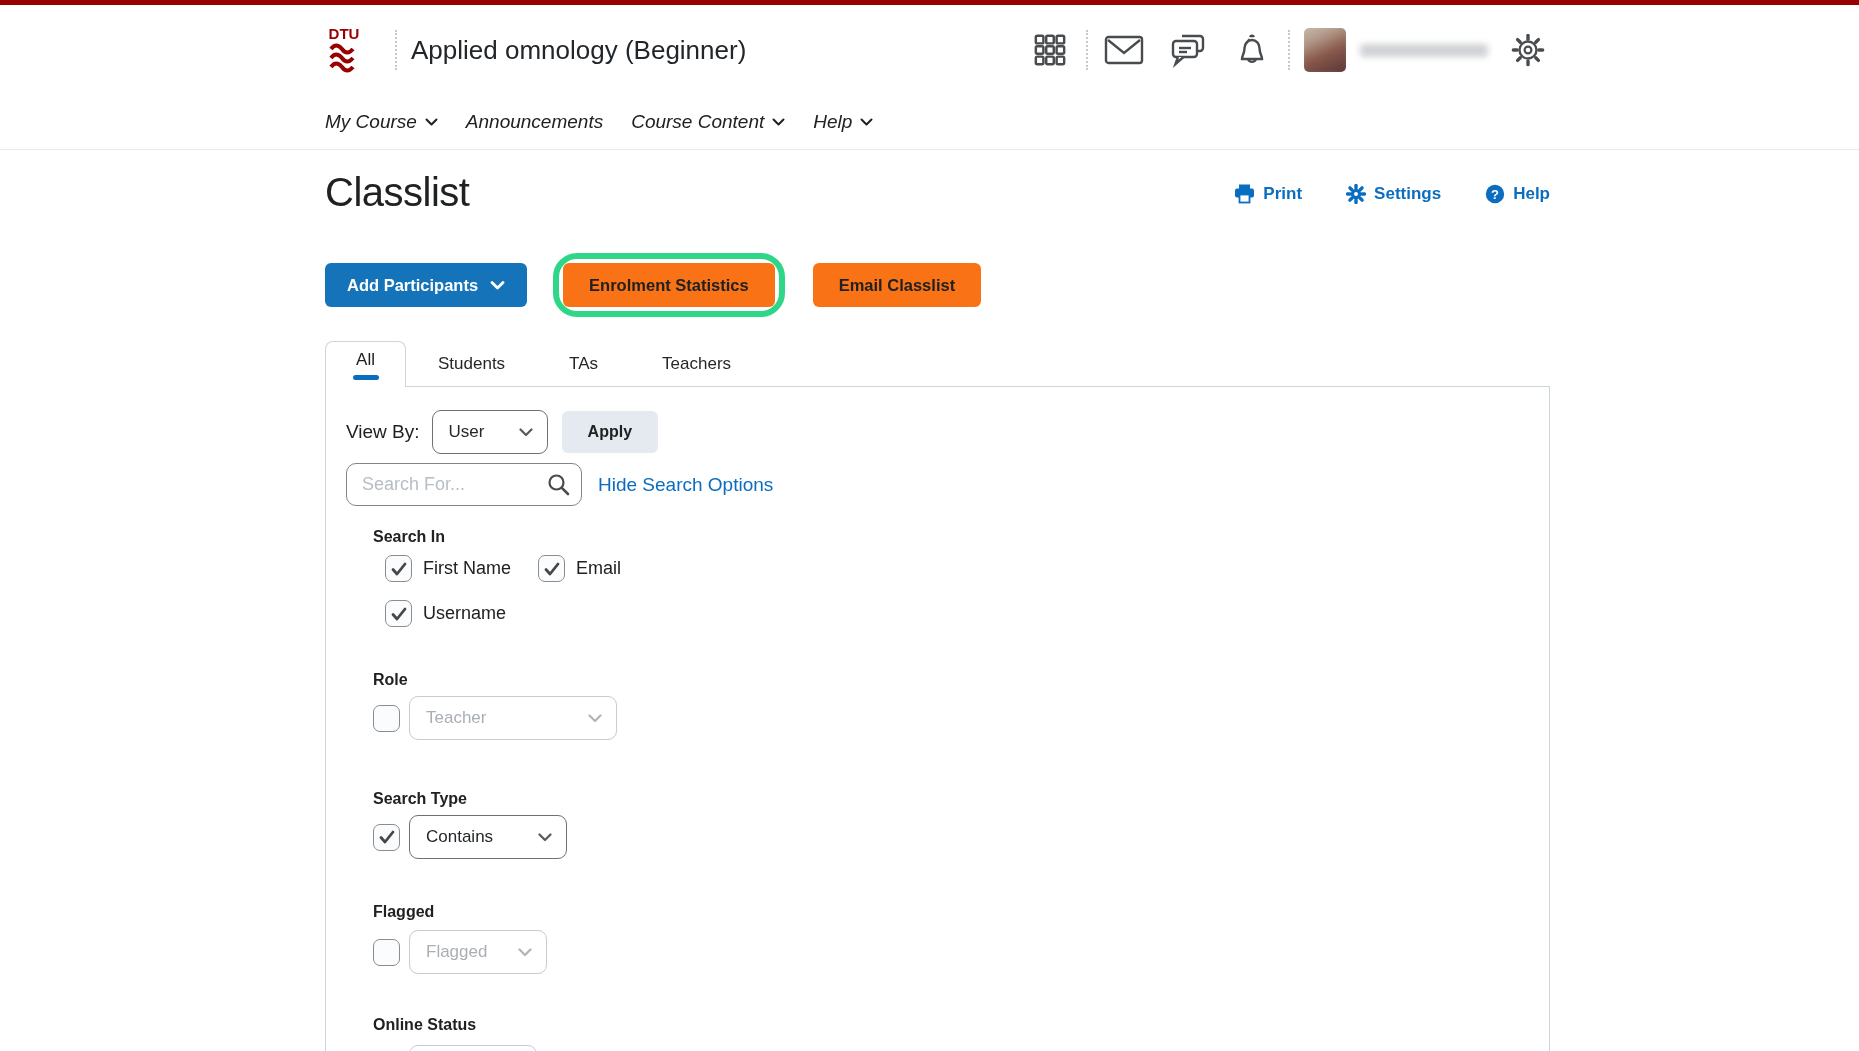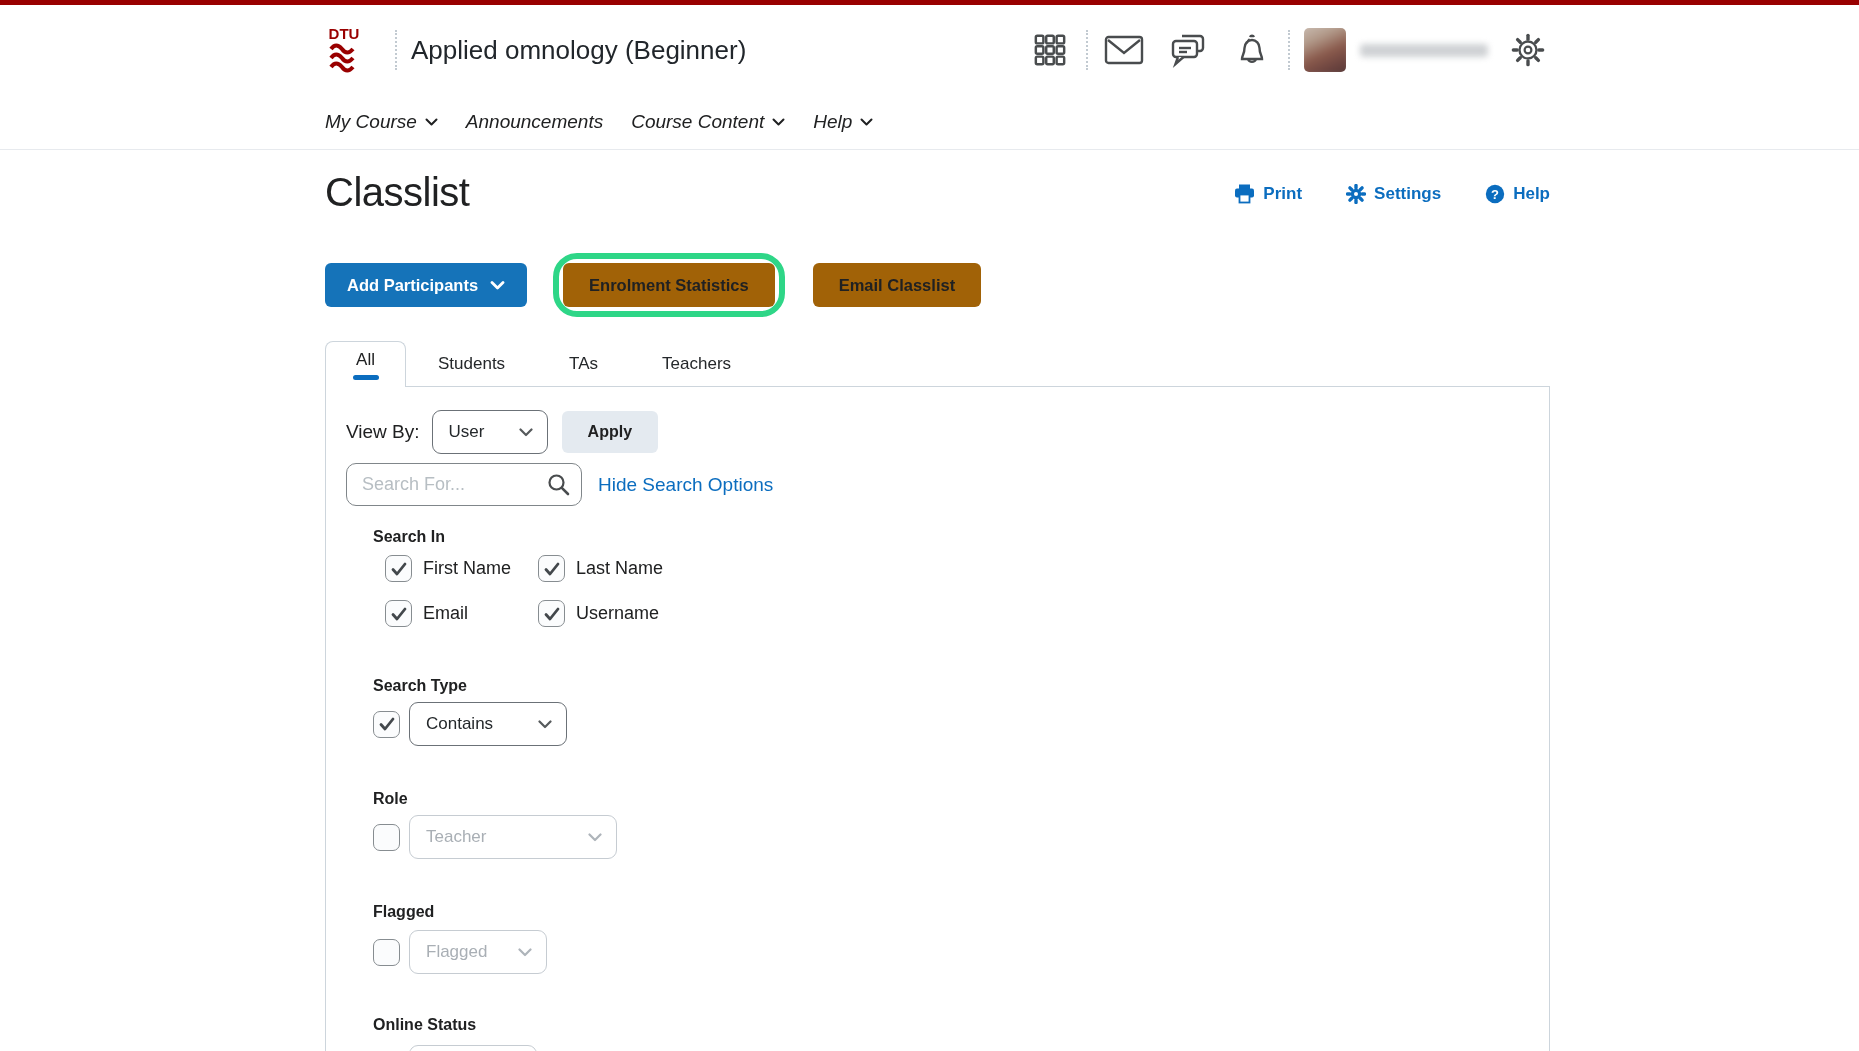--- a/index.html
+++ b/index.html
@@ -34,21 +34,21 @@
   .title-row { display:flex; align-items:flex-start; margin-top:20px; }
   h1.page-title { font-size:40px; font-weight:400; color:#202122; letter-spacing:-0.5px; }
   .title-actions { margin-left:auto; display:flex; align-items:center; gap:44px; padding-top:14px; }
   .action-link { display:flex; align-items:center; gap:8px; color:#0b6dbf; font-size:17px; font-weight:700; cursor:pointer; }
 
   
   .btn-row { margin-top:38px; display:flex; align-items:center; }
   .btn { border:none; border-radius:6px; height:44px; font-family:"Liberation Sans",sans-serif;
          font-size:16.5px; font-weight:700; cursor:pointer; display:inline-flex; align-items:center; justify-content:center; }
   .btn-primary { background:#1573b9; color:#fff; padding:0 22px; gap:12px; }
-  .btn-gray { background:#a16207; color:#202122; padding:0 26px; }
+  .btn-gray { background:#f97316; color:#202122; padding:0 26px; }
   .highlight-ring { display:inline-flex; border:6px solid #2ed687; border-radius:24px; padding:4px; background:#fff; margin:0 14px 0 26px; }
   .btn-email { margin-left:14px; }
 
   
   .tabs { margin-top:24px; display:flex; align-items:stretch; position:relative; z-index:2; }
   .tab-active { width:81px; height:46px; border:1px solid #cdd5dc; border-bottom:none; border-radius:8px 8px 0 0;
                 background:#fff; display:flex; flex-direction:column; align-items:center; justify-content:center; cursor:pointer; margin-bottom:-1px; }
   .tab-active .tab-label { font-size:17px; color:#202122; }
   .tab-underline { width:26px; height:5px; border-radius:2.5px; background:#0b6dbf; margin-top:5px; }
   .tab { display:flex; align-items:center; padding:0 32px; font-size:17px; color:#25282b; cursor:pointer; }
@@ -305,76 +305,68 @@
                 </svg>
             </span>
             <span class="cb-label">First Name</span>
           </div>
           <div class="cb-item">
             <span class="cb">
               <svg width="16" height="14" viewBox="0 0 16 14" fill="none" stroke="#43484c" stroke-width="2.8" stroke-linecap="round" stroke-linejoin="round">
                   <path d="M2,7.5 l4,4.5 l8,-10"></path>
                 </svg>
             </span>
-            <span class="cb-label">Last Name</span>
-          </div>
-          <div class="cb-item">
-            <span class="cb">
-              <svg width="16" height="14" viewBox="0 0 16 14" fill="none" stroke="#43484c" stroke-width="2.8" stroke-linecap="round" stroke-linejoin="round">
-                  <path d="M2,7.5 l4,4.5 l8,-10"></path>
-                </svg>
-            </span>
             <span class="cb-label">Email</span>
           </div>
           <div class="cb-item">
             <span class="cb">
               <svg width="16" height="14" viewBox="0 0 16 14" fill="none" stroke="#43484c" stroke-width="2.8" stroke-linecap="round" stroke-linejoin="round">
                   <path d="M2,7.5 l4,4.5 l8,-10"></path>
                 </svg>
             </span>
             <span class="cb-label">Username</span>
           </div>
         </div>
       </div>
 
+      <div class="section mt-med">
+        <div class="section-label">Role</div>
+        <div class="filter-row">
+          <span class="cb">
+            <svg width="16" height="14" viewBox="0 0 16 14" fill="none" stroke="#43484c" stroke-width="2.8" stroke-linecap="round" stroke-linejoin="round" style="visibility: hidden;">
+                <path d="M2,7.5 l4,4.5 l8,-10"></path>
+              </svg>
+          </span>
+          <div class="select select-teacher select-disabled">
+            <span>Teacher</span>
+            <svg width="14" height="9" viewBox="0 0 14 9" fill="none" stroke="#aeb4ba" stroke-width="2.2" stroke-linecap="round" stroke-linejoin="round">
+                <polyline points="1.5,1.5 7,7 12.5,1.5"></polyline>
+              </svg>
+          </div>
+        </div>
+      </div>
+
       <div class="section mt-big">
         <div class="section-label">Search Type</div>
         <div class="filter-row">
           <span class="cb">
             <svg width="16" height="14" viewBox="0 0 16 14" fill="none" stroke="#43484c" stroke-width="2.8" stroke-linecap="round" stroke-linejoin="round">
                 <path d="M2,7.5 l4,4.5 l8,-10"></path>
               </svg>
           </span>
           <div class="select select-contains">
             <span>Contains</span>
             <svg width="14" height="9" viewBox="0 0 14 9" fill="none" stroke="#565a5c" stroke-width="2.2" stroke-linecap="round" stroke-linejoin="round">
                 <polyline points="1.5,1.5 7,7 12.5,1.5"></polyline>
               </svg>
           </div>
         </div>
       </div>
 
       <div class="section mt-med">
-        <div class="section-label">Role</div>
-        <div class="filter-row">
-          <span class="cb">
-            <svg width="16" height="14" viewBox="0 0 16 14" fill="none" stroke="#43484c" stroke-width="2.8" stroke-linecap="round" stroke-linejoin="round" style="visibility: hidden;">
-                <path d="M2,7.5 l4,4.5 l8,-10"></path>
-              </svg>
-          </span>
-          <div class="select select-teacher select-disabled">
-            <span>Teacher</span>
-            <svg width="14" height="9" viewBox="0 0 14 9" fill="none" stroke="#aeb4ba" stroke-width="2.2" stroke-linecap="round" stroke-linejoin="round">
-                <polyline points="1.5,1.5 7,7 12.5,1.5"></polyline>
-              </svg>
-          </div>
-        </div>
-      </div>
-
-      <div class="section mt-med">
         <div class="section-label">Flagged</div>
         <div class="filter-row row-flagged">
           <span class="cb">
             <svg width="16" height="14" viewBox="0 0 16 14" fill="none" stroke="#43484c" stroke-width="2.8" stroke-linecap="round" stroke-linejoin="round" style="visibility: hidden;">
                 <path d="M2,7.5 l4,4.5 l8,-10"></path>
               </svg>
           </span>
           <div class="select select-flagged select-disabled">
             <span>Flagged</span>
             <svg width="14" height="9" viewBox="0 0 14 9" fill="none" stroke="#aeb4ba" stroke-width="2.2" stroke-linecap="round" stroke-linejoin="round">

